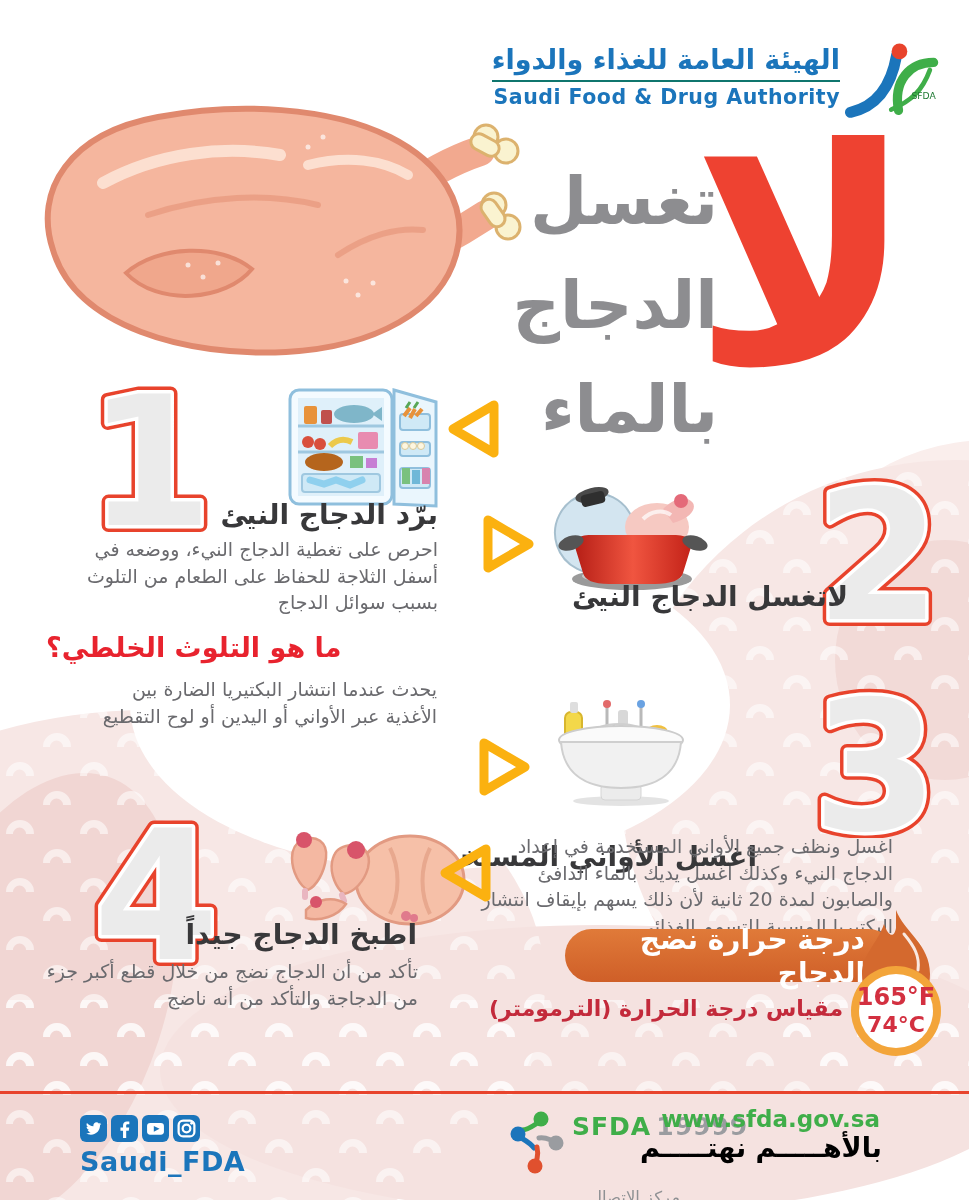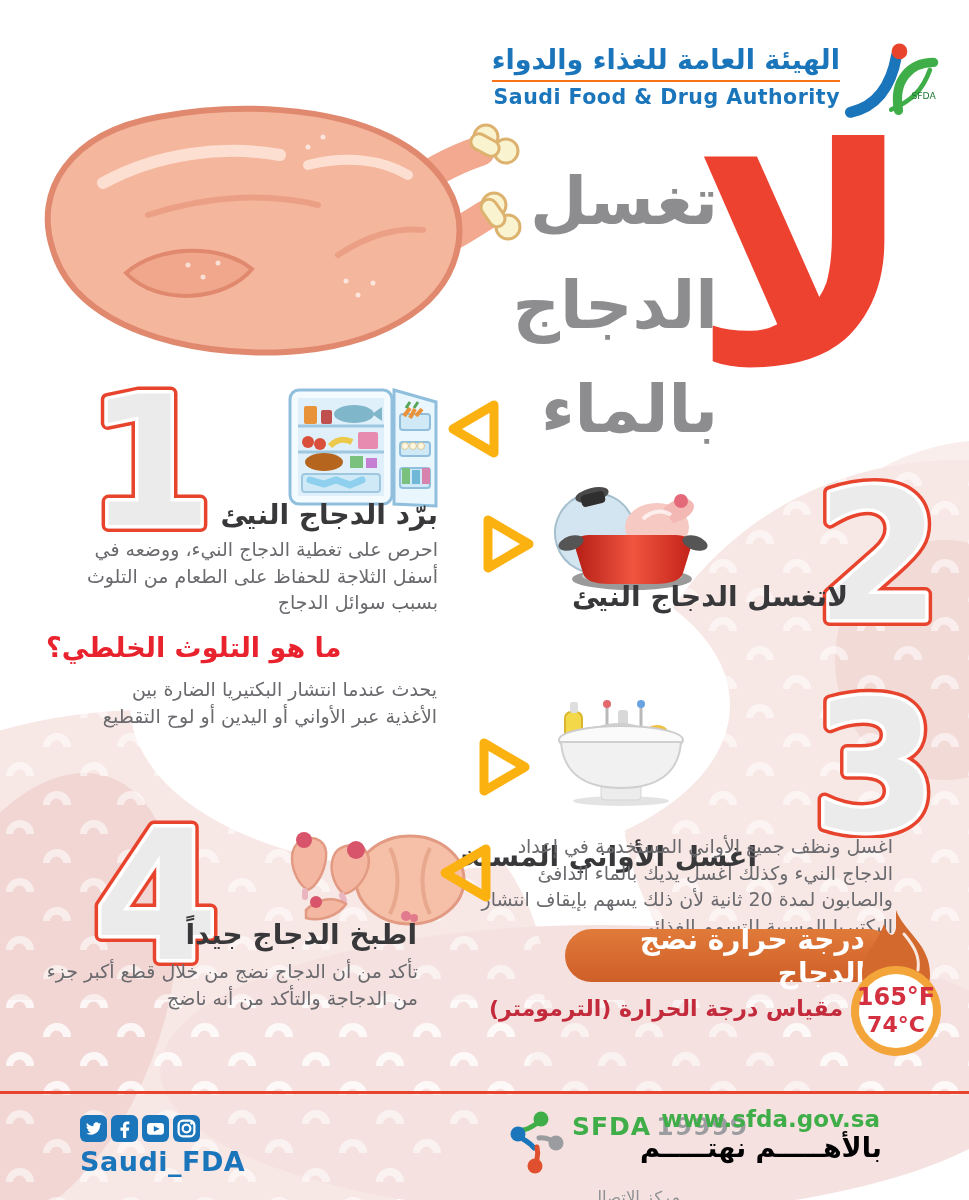--- a/index.html
+++ b/index.html
@@ -3,21 +3,21 @@
 <meta charset="utf-8">
 <style>
   html,body{margin:0;padding:0;background:#ffffff;}
   .page{position:relative;width:969px;height:1200px;margin:0 auto;overflow:hidden;
         background:#ffffff;font-family:"DejaVu Sans",sans-serif;}
   .abs{position:absolute;}
   svg{display:block;}
 
   
   .org-ar{font-size:27px;font-weight:bold;color:#1b75bb;text-align:right;
-          border-bottom:2px solid #f97316;padding-bottom:5px;}
+          border-bottom:2px solid #0f766e;padding-bottom:5px;}
   .org-en{font-size:20.5px;font-weight:bold;color:#1b75bb;text-align:right;margin-top:3px;letter-spacing:.5px;}
 
   
   .hero-no{font-size:300px;line-height:255px;font-weight:bold;color:#ee4231;}
   .hero-line{font-size:66px;line-height:88px;font-weight:bold;color:#8d8d90;text-align:right;margin-top:16px;}
 
   
   .num-outline{font-family:"DejaVu Sans",sans-serif;font-weight:bold;font-size:180px;
                fill:none;stroke:#e8432c;stroke-width:14;stroke-linejoin:round;}
   .num-fill{font-family:"DejaVu Sans",sans-serif;font-weight:bold;font-size:180px;

